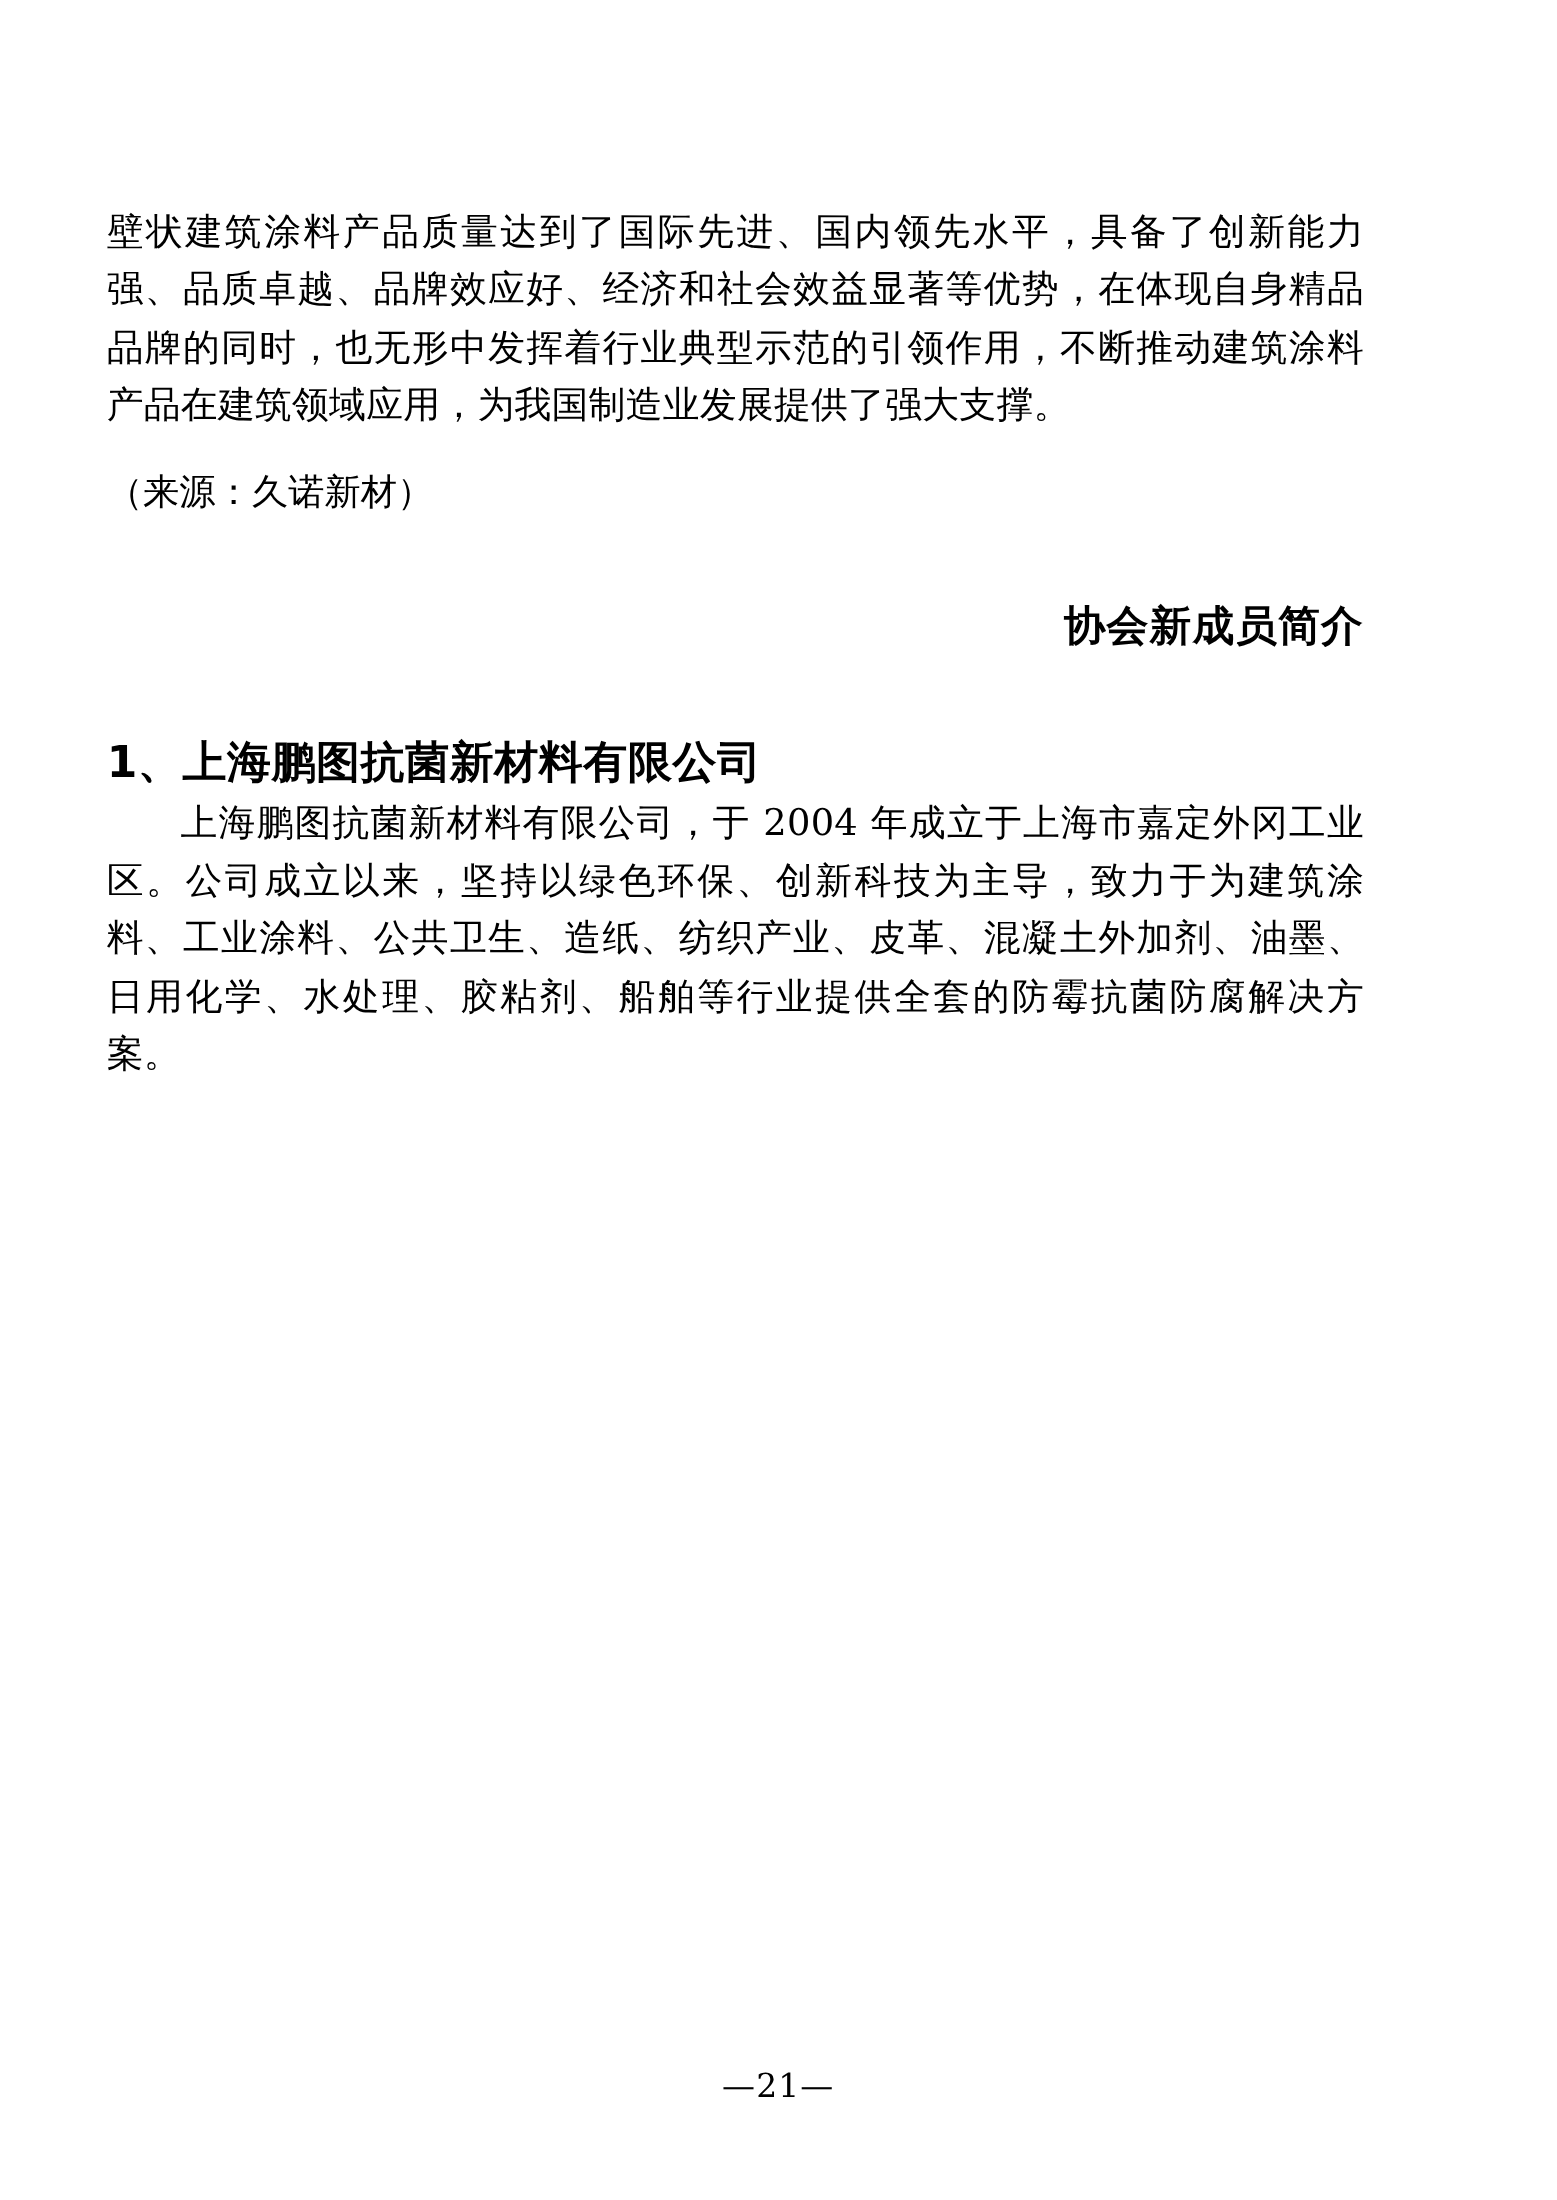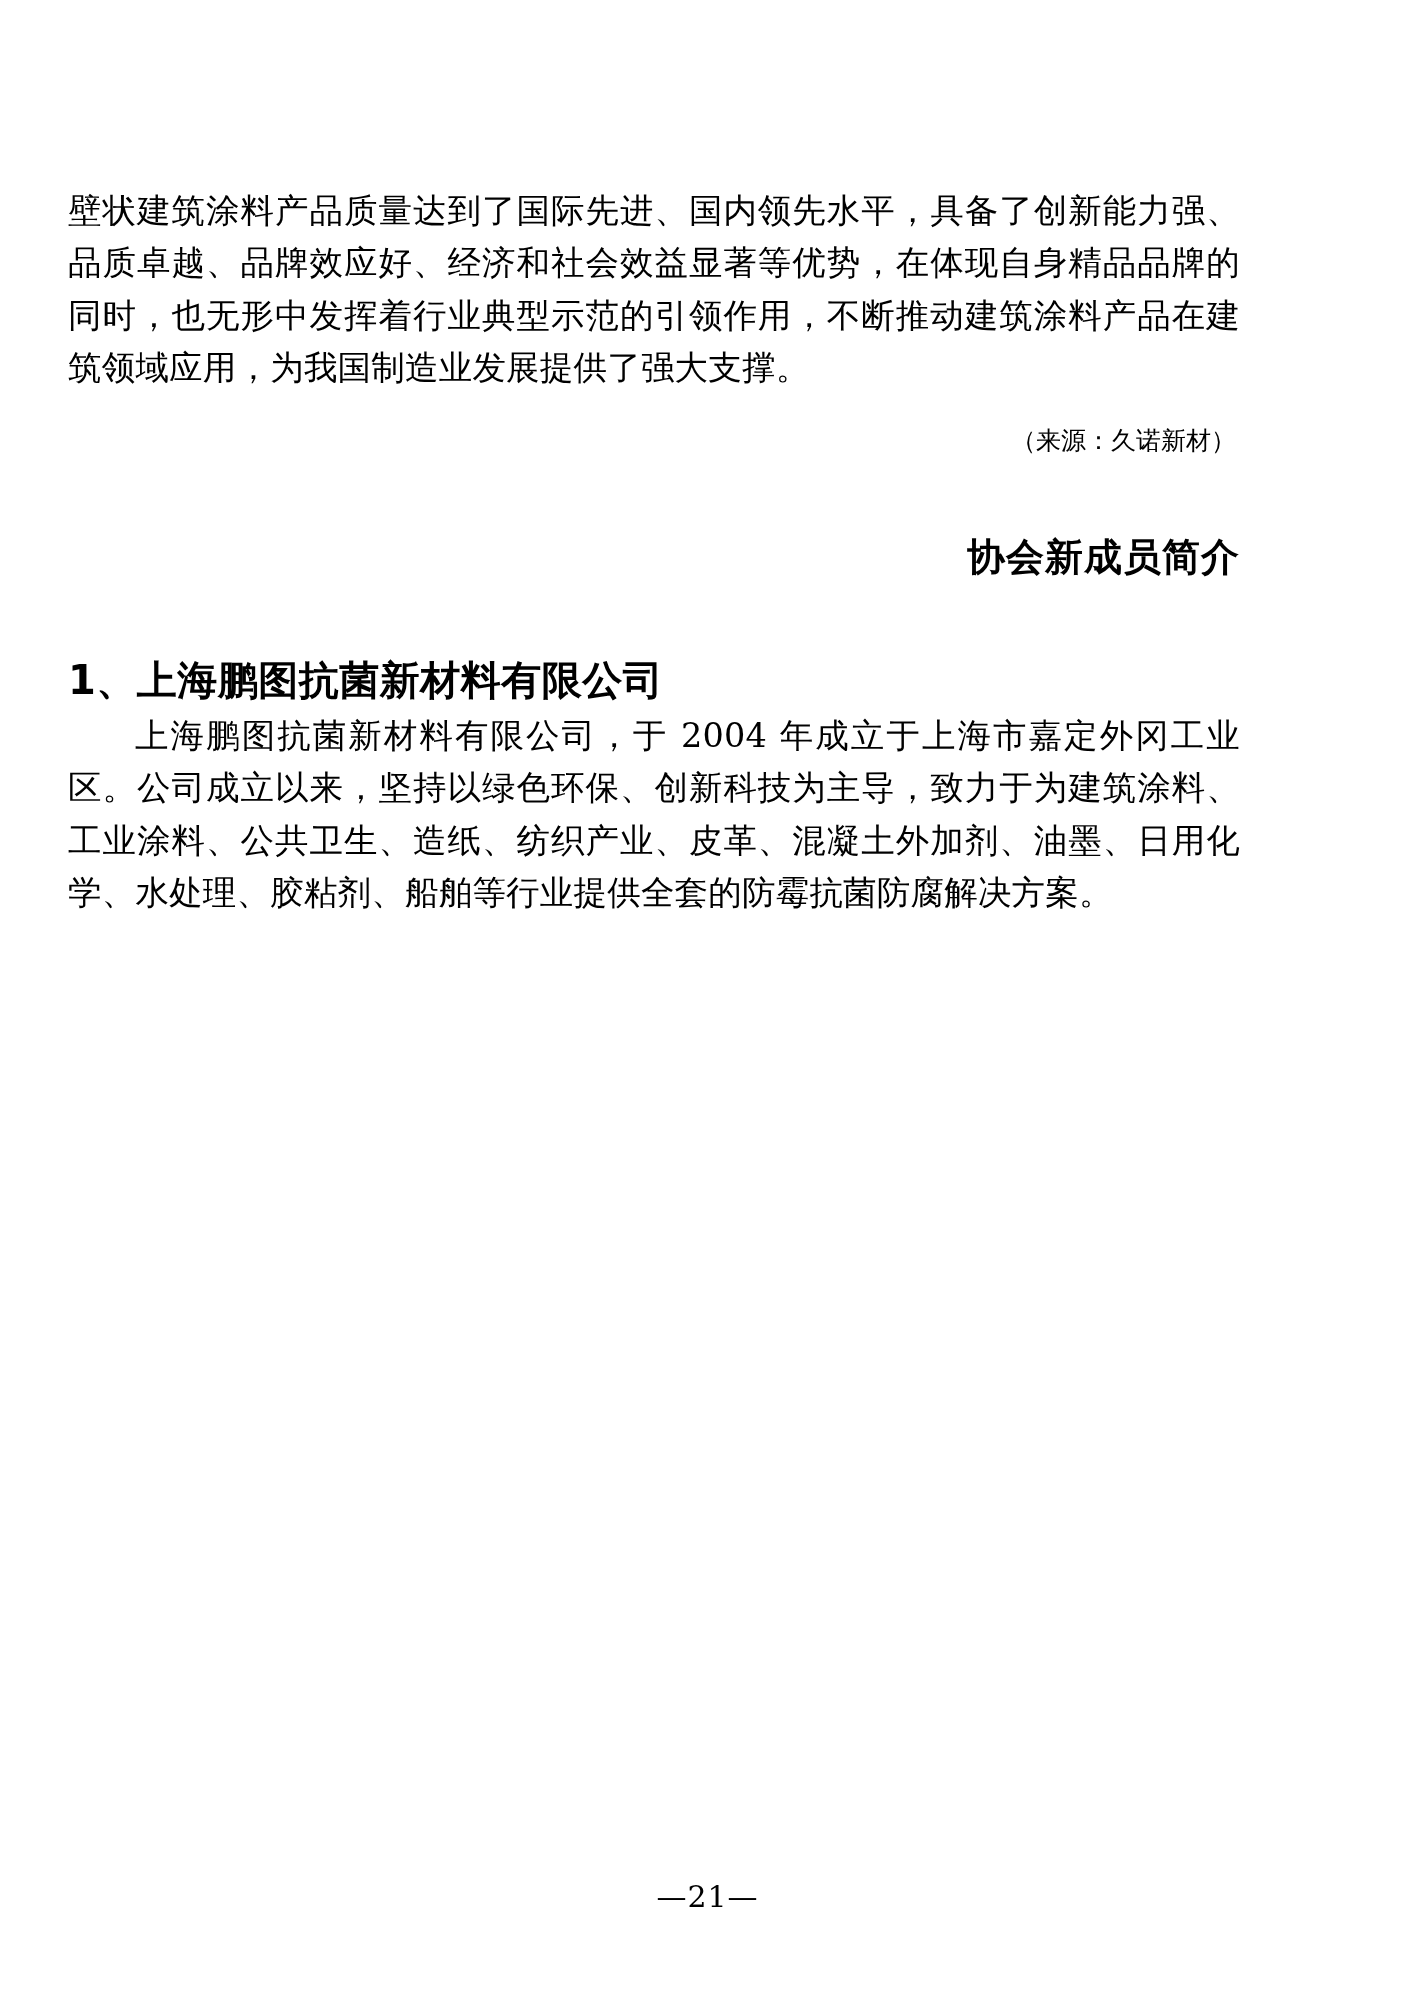--- a/index.html
+++ b/index.html
@@ -15,37 +15,36 @@
     position: relative;
     overflow: hidden;
   }
   .page {
     position: absolute;
     left: 0;
     top: 0;
     width: 1415px;
     height: 1668px;
     box-sizing: border-box;
-    padding: 185px 175px 0 68px;
+    padding: 185px 175px 0 97px;
   }
   .body-text {
     font-size: 33.5px;
     line-height: 1.565;
     text-align: justify;
     text-justify: inter-ideograph;
     letter-spacing: 0.2px;
     margin: 0;
   }
   .indent {
     text-indent: 2em;
   }
   .source-line {
-    font-size: 25px;
+    font-size: 33px;
     line-height: 1.565;
-    text-align: right;
     margin: 26px 0 0 0;
     padding-right: 4px;
   }
   .section-title {
     font-family: "DejaVu Sans", "Liberation Sans", sans-serif;
     font-weight: bold;
     font-size: 38px;
     text-align: right;
     margin: 72px 0 0 0;
     letter-spacing: 1px;

